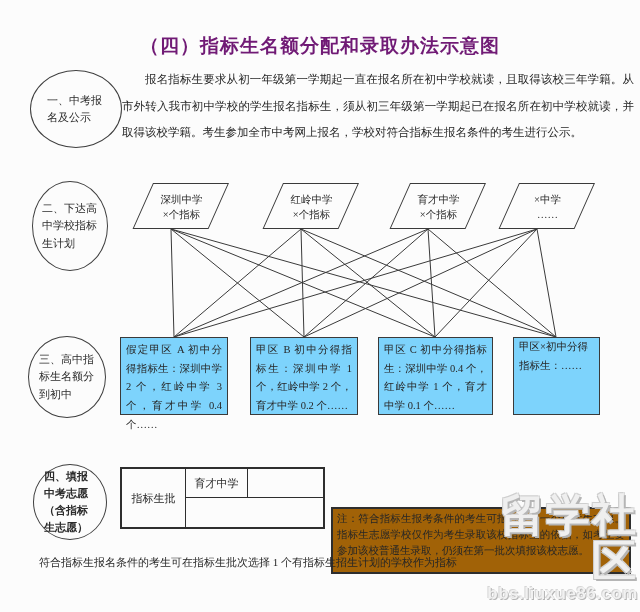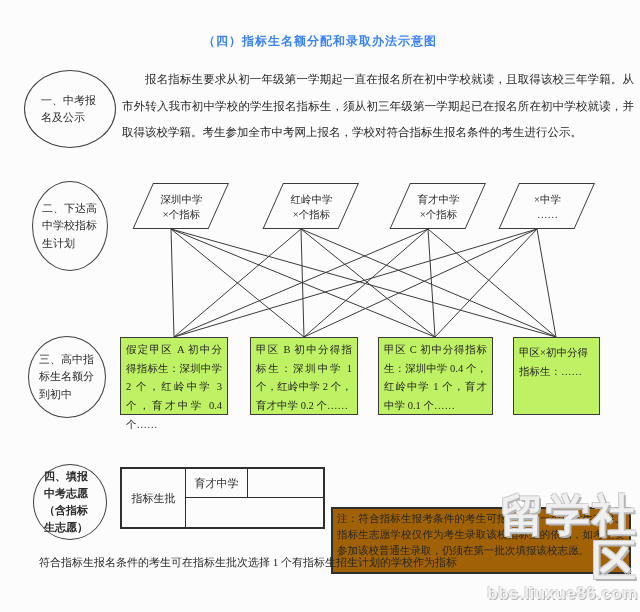--- a/index.html
+++ b/index.html
@@ -6,31 +6,31 @@
   html,body { width:640px; height:612px; }
   body {
     position:relative;
     background:#fcfcfc;
     font-family:"Liberation Serif", serif;
     color:#222;
     overflow:hidden;
   }
   .title {
     position:absolute; top:33px; left:0; width:640px;
-    text-align:center; font-size:12px; font-weight:bold;
-    letter-spacing:1px; color:#3b82f6;
+    text-align:center; font-size:19px; font-weight:bold;
+    letter-spacing:1px; color:#701a75;
   }
   .oval {
     position:absolute; border:1px solid #3f3f3f; border-radius:50%;
     display:flex; align-items:center; justify-content:center;
     text-align:left; font-size:11px; line-height:1.55; color:#2a2a2a;
     background:transparent;
   }
   .oval span { display:block; }
-  .oval1 { left:24px; top:70px;  width:92px; height:78px; }
+  .oval1 { left:30px; top:70px;  width:92px; height:78px; }
   .oval1 span { width:58px; }
   .oval2 { left:32px; top:181px; width:76px; height:90px; }
   .oval2 span { width:56px; }
   .oval3 { left:28px; top:336px; width:78px; height:82px; }
   .oval3 span { width:56px; }
   .oval4 { left:33px; top:464px; width:74px; height:76px; }
   .oval4 span { width:52px;font-weight:bold; }
   .para {
     position:absolute; left:122px; top:66px; width:512px;
     font-size:11.5px; line-height:2.32; text-align:justify;
@@ -44,28 +44,28 @@
   .pgram-inner {
     position:absolute; left:-10px; top:0; width:76px; height:46px;
     transform:skewX(24deg); transform-origin:0 0;
     display:flex; flex-direction:column; align-items:center; justify-content:center;
     font-size:10.5px; line-height:1.45; color:#2a2a2a; text-align:center;
   }
   .pg1 { left:153px; } .pg2 { left:283px; } .pg3 { left:410px; } .pg4 { left:519px; }
   .lines-svg { position:absolute; left:0; top:229px; width:640px; height:108px; }
   .mbox {
     position:absolute; top:337px; height:78px;
-    border:1px solid #3a3a3a; background:#bef264;
+    border:1px solid #3a3a3a; background:#7dd3fc;
     font-size:10.5px; line-height:1.78; color:#262626;
     padding:3px 5px; text-align:justify;
   }
   .mb1 { left:120px; width:108px; }
   .mb2 { left:250px; width:108px; }
   .mb3 { left:378px; width:115px; }
-  .mb4 { left:513px; width:87px; padding-top:6px; text-align:left; }
+  .mb4 { left:513px; width:87px; padding-top:0; text-align:left; }
   .vtable {
     position:absolute; left:120px; top:467px; width:205px; height:62px;
     border:2px solid #2e2e2e; display:grid;
     grid-template-columns:64px 62px 75px; grid-template-rows:1fr 1fr;
     font-size:11px; color:#262626; background:#fcfcfc;
   }
   .vcell { display:flex; align-items:center; justify-content:center; }
   .vc-batch { grid-row:1 / span 2; border-right:1px solid #2e2e2e; }
   .vc-r1l { border-right:1px solid #2e2e2e; border-bottom:1px solid #2e2e2e; }
   .vc-r1v { border-bottom:1px solid #2e2e2e; }

